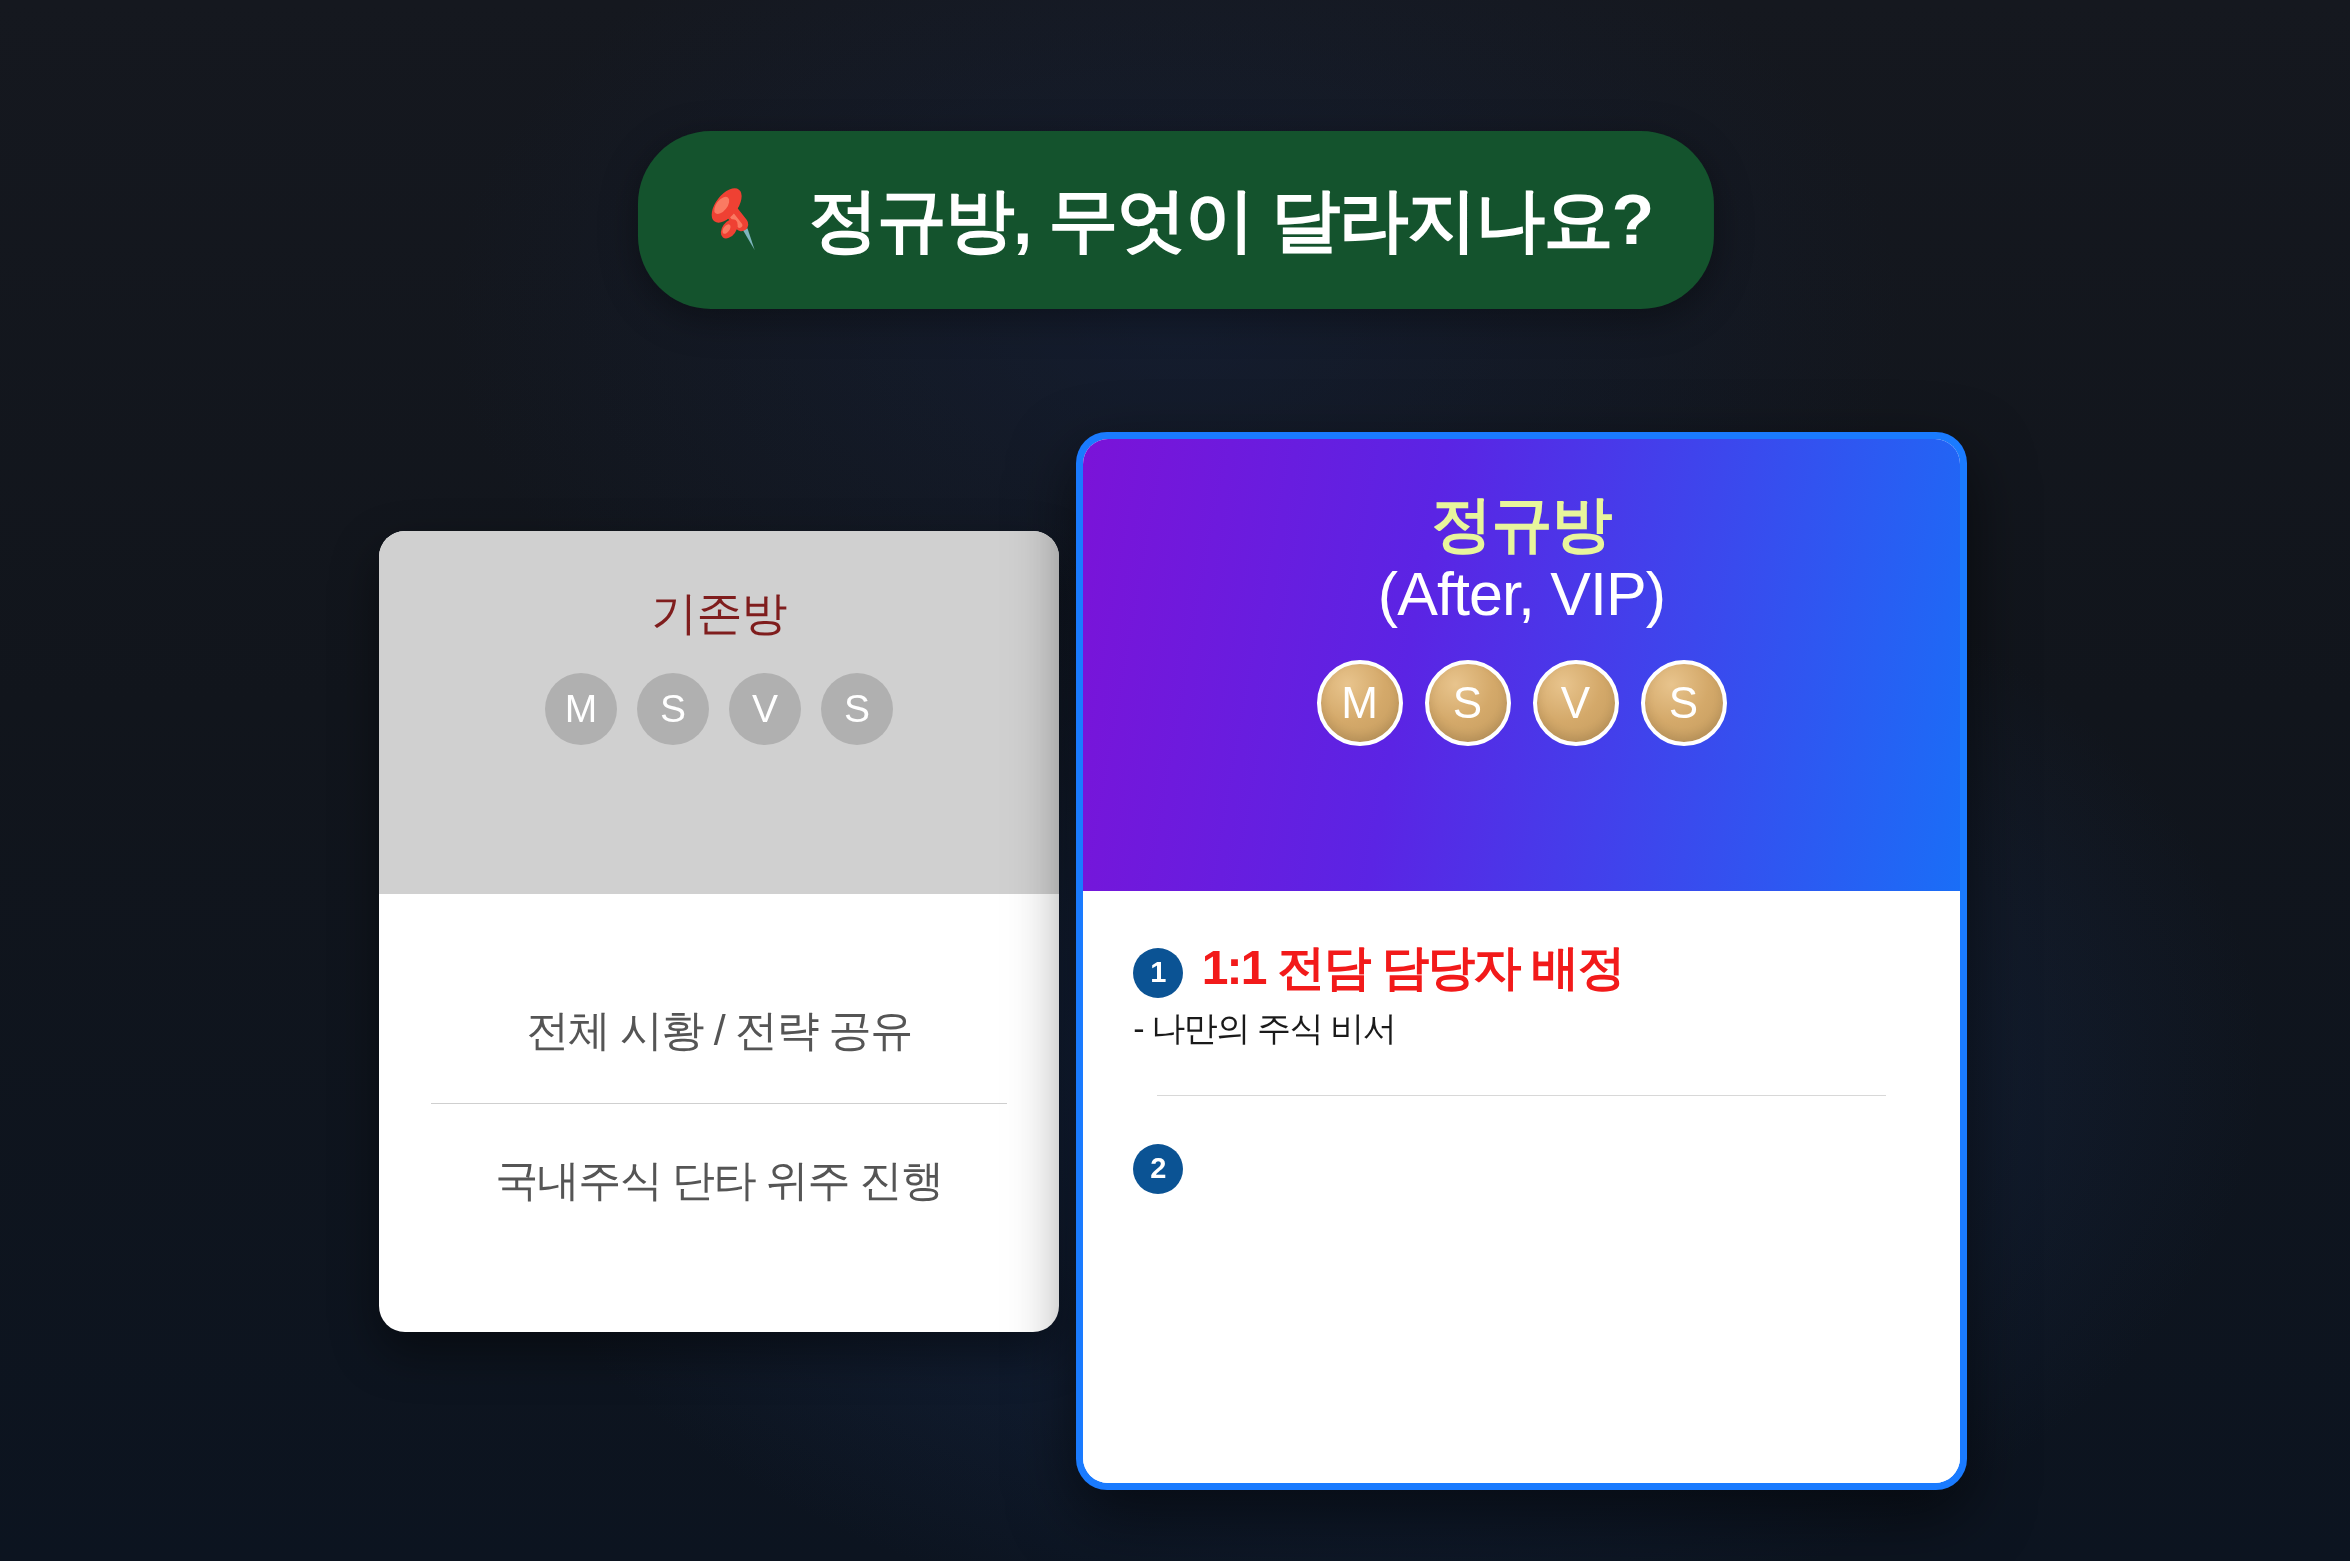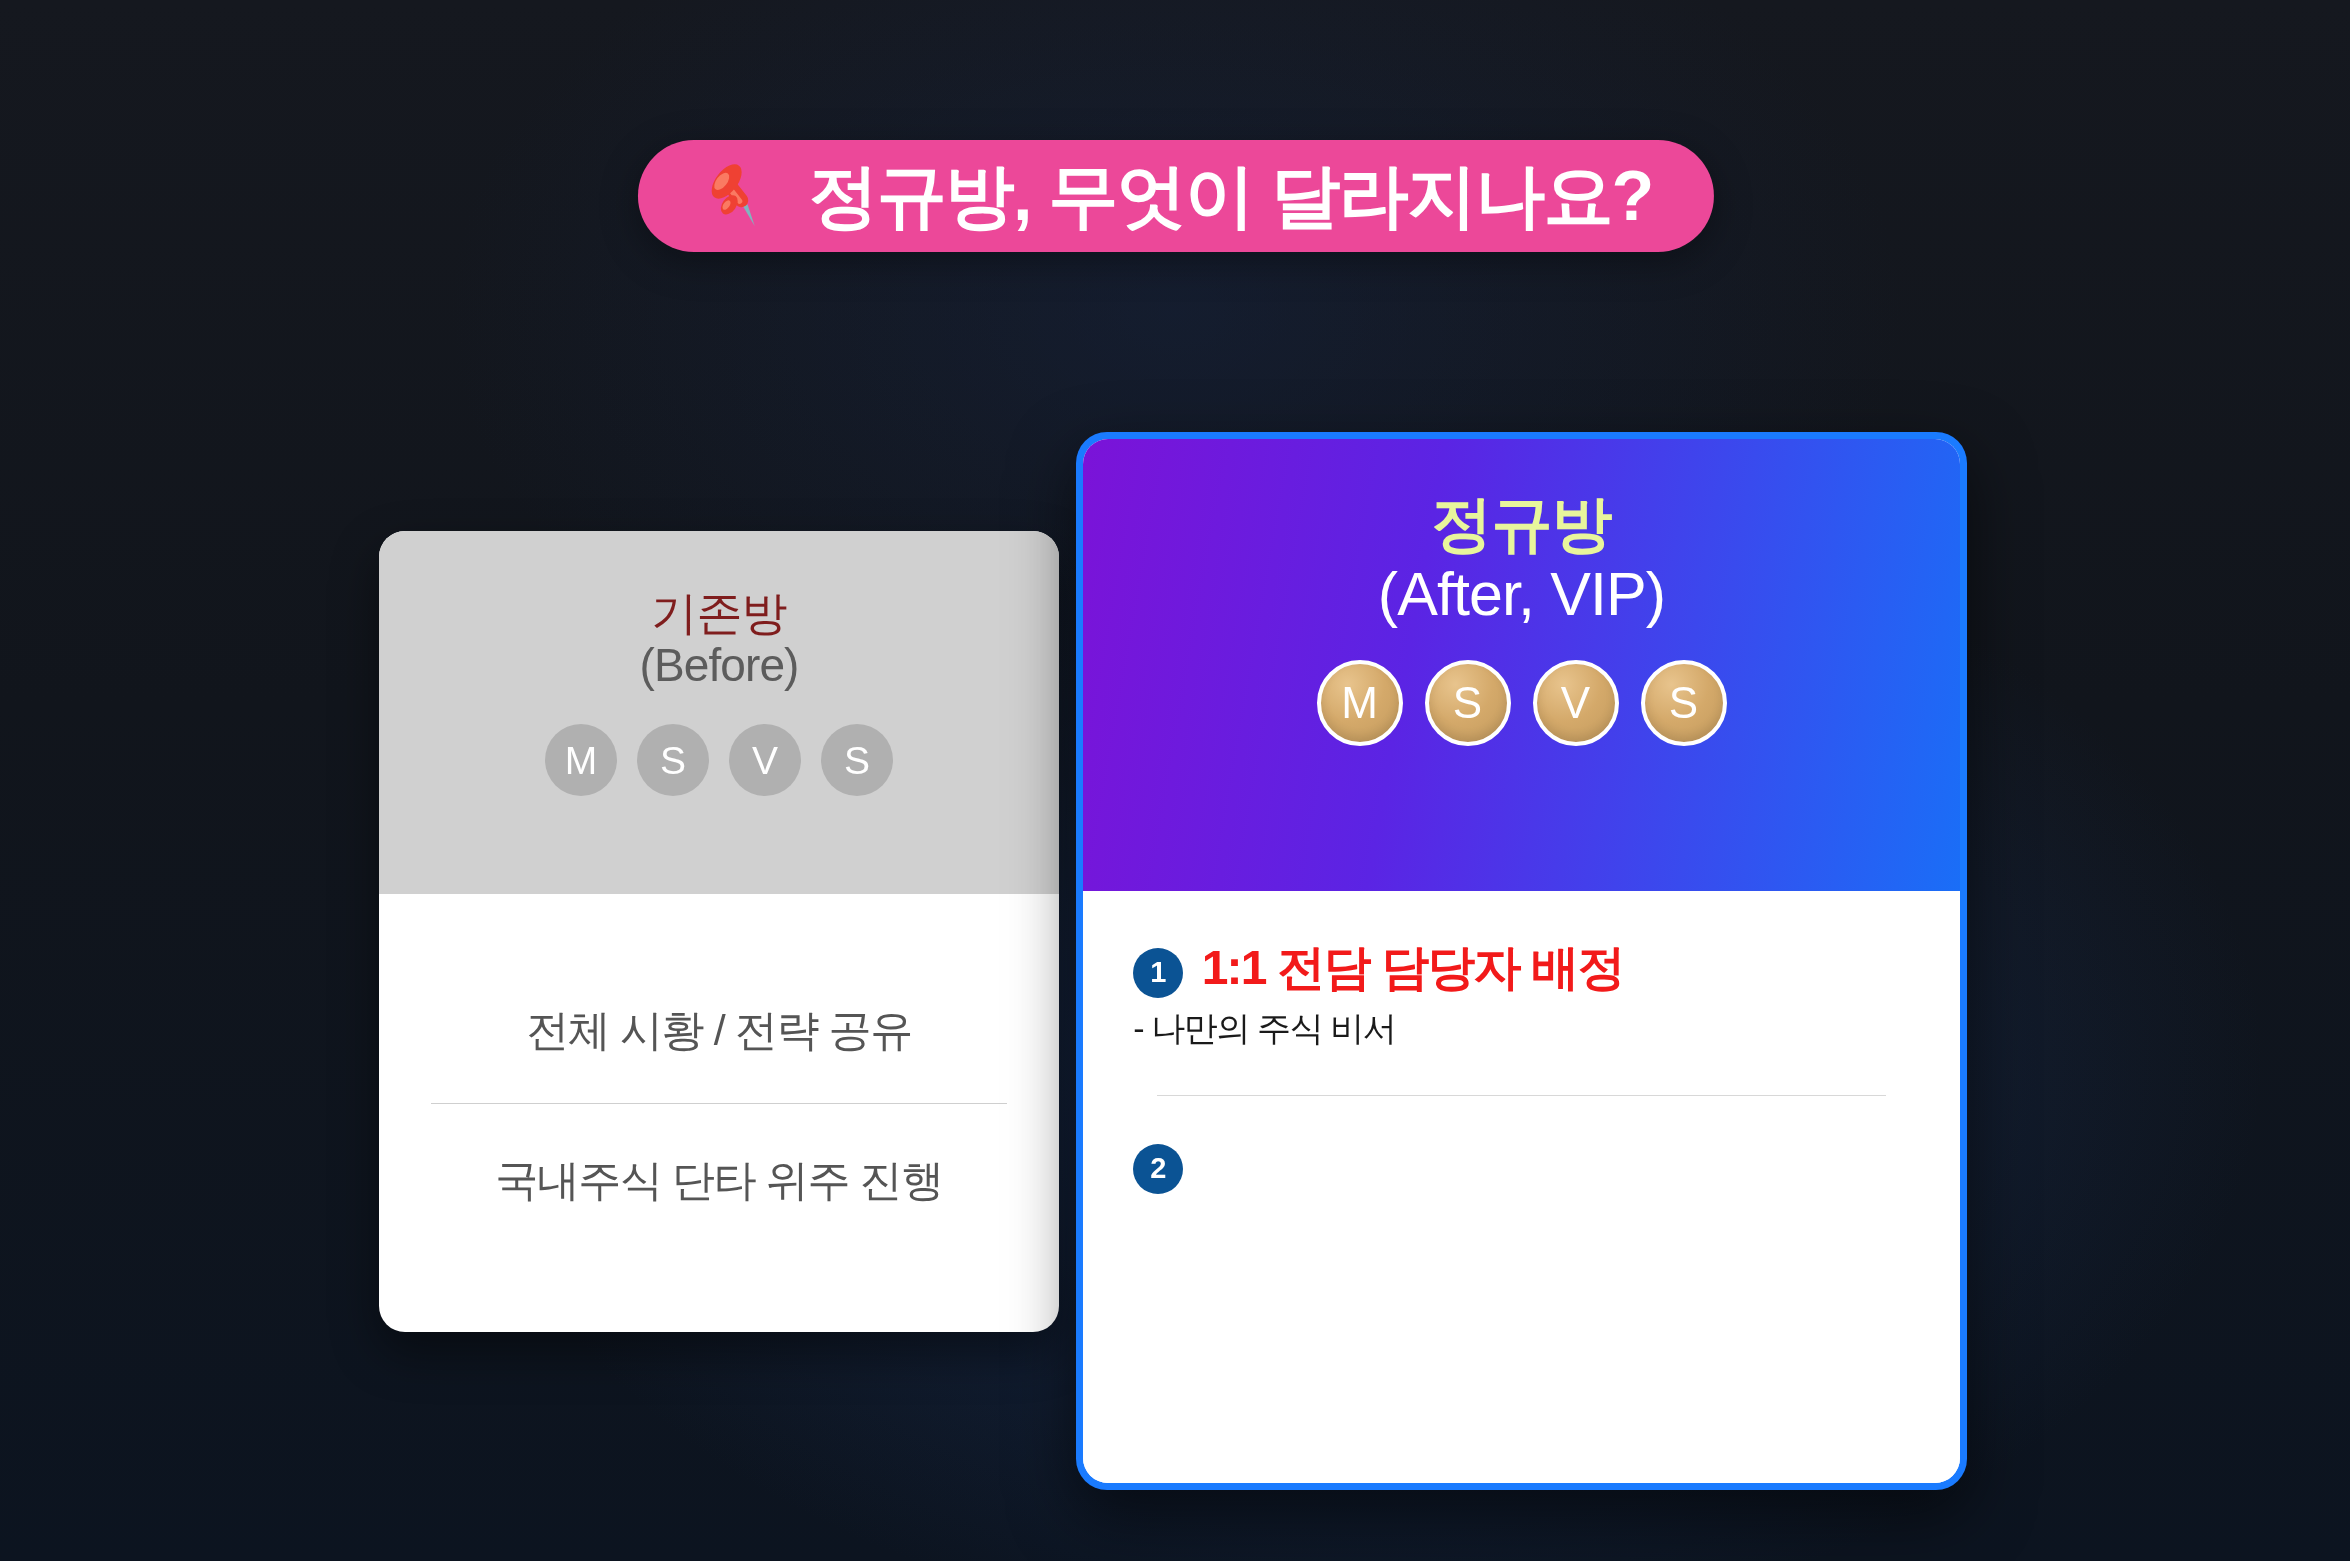--- a/index.html
+++ b/index.html
@@ -24,29 +24,28 @@
       radial-gradient(ellipse 1010px 643px at 50% 20%, rgba(22,40,78,0.35) 0%, rgba(21,24,31,0) 72%),
       linear-gradient(180deg, #15181f 0%, #11151c 45%, #0c1420 100%);
   }
 
   
   .header-pill {
     position: absolute;
     left: 50%;
     transform: translateX(-50%);
     top: 131px;
-    height: 112px;
+    height: 178px;
     padding: 0 61px;
-    background: #ec4899;
+    background: #14532d;
     border-radius: 73px;
     display: flex;
     align-items: center;
     gap: 33px;
     box-shadow: 0 9.2px 37px rgba(0,0,0,0.35);
-    margin-top: 9px;
   }
   .pin-icon {
     width: 77px;
     height: 77px;
     flex: none;
     display: block;
   }
   .header-title {
     color: #ffffff;
     font-size: 70px;
@@ -274,21 +273,20 @@
     </g>
   </svg>
   <div class="header-title">정규방, 무엇이 달라지나요?</div>
 </div>
 
 <div class="cards">
 
   <div class="card-before">
     <div class="card-head">
       <div class="before-title-ko">기존방</div>
-      <div class="before-title-en">(Before)</div>
       <div class="avatar-row">
         <div class="avatar-gray">M</div>
         <div class="avatar-gray">S</div>
         <div class="avatar-gray">V</div>
         <div class="avatar-gray">S</div>
       </div>
     </div>
     <div class="card-body">
       <div class="before-row r1">전체 시황 / 전략 공유</div>
       <div class="before-divider"></div>

